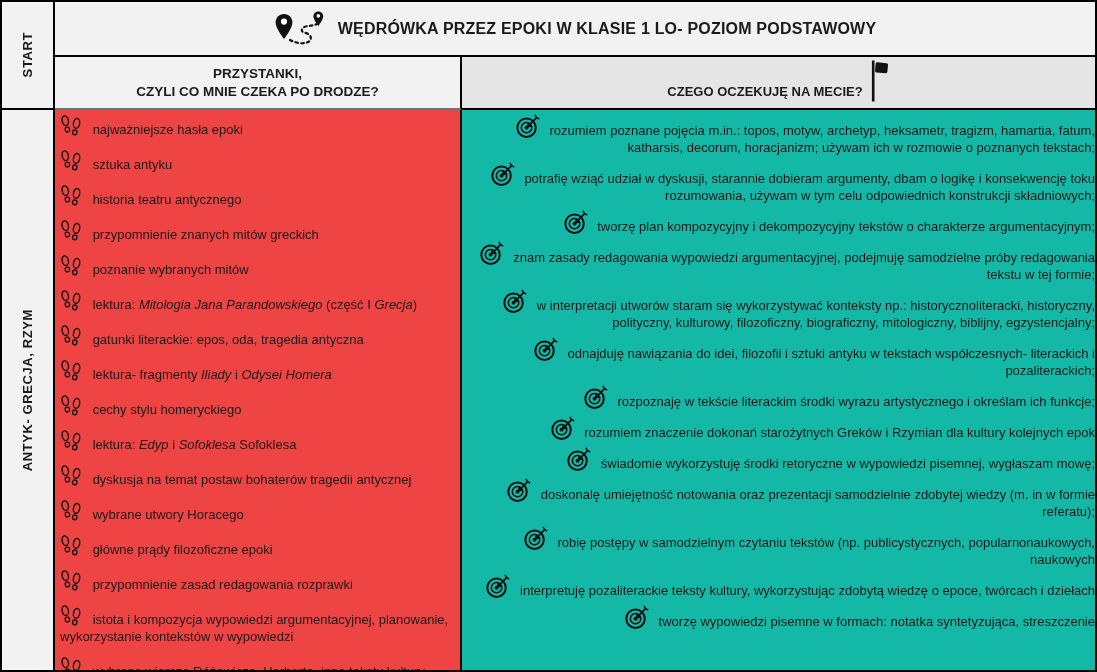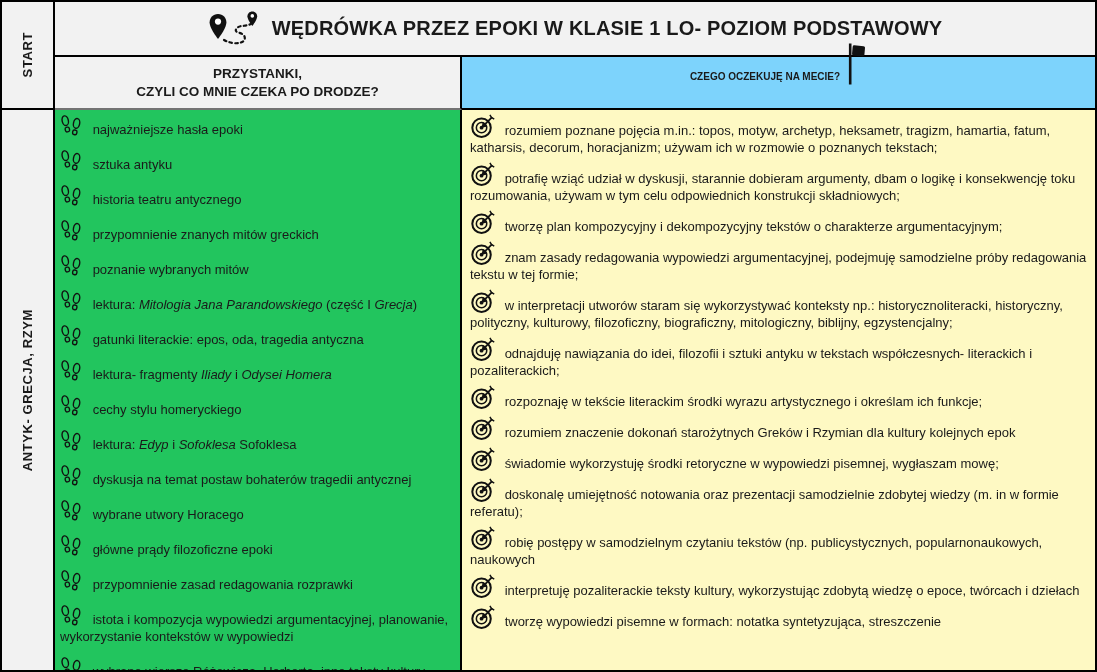--- a/index.html
+++ b/index.html
@@ -25,52 +25,52 @@
   .vtext{
     writing-mode:vertical-rl; transform:rotate(180deg);
     font-weight:bold; font-size:13px; letter-spacing:.6px; white-space:nowrap;
   }
 
   .cell-title{
     grid-column:2/4; grid-row:1;
     background:#f2f2f2; border-bottom:2px solid #000;
     display:flex; align-items:center; justify-content:center; gap:10px;
   }
-  .title-text{ font-weight:bold; font-size:20px; letter-spacing:.2px; }
+  .title-text{ font-weight:bold; font-size:16px; letter-spacing:.2px; }
 
   .cell-hdr-left{
     grid-column:2; grid-row:2;
     background:#f2f2f2;
     border-right:2px solid #000; border-bottom:2px solid #737373;
     display:flex; flex-direction:column; align-items:center; justify-content:center;
     font-weight:bold; font-size:13.5px; line-height:18px; text-align:center;
   }
   .cell-hdr-right{
     grid-column:3; grid-row:2;
-    background:#7dd3fc; border-bottom:2px solid #000;
+    background:#e5e5e5; border-bottom:2px solid #000;
     display:flex; align-items:flex-end; justify-content:center; gap:7px;
-    font-weight:bold; font-size:10px; padding-bottom:26px;
+    font-weight:bold; font-size:13px; padding-bottom:9px;
   }
   .cell-hdr-right .flag-svg{ margin-bottom:-4px; }
 
   .cell-epoch{
     grid-column:1; grid-row:3;
     background:#f2f2f2; border-right:2px solid #000;
     display:flex; align-items:center; justify-content:center;
   }
 
   .cell-stops{
     grid-column:2; grid-row:3;
-    background:#22c55e; border-right:2px solid #000;
+    background:#ef4444; border-right:2px solid #000;
     padding:4px 0 0 5px; overflow:hidden;
   }
   .cell-goals{
     grid-column:3; grid-row:3;
-    background:#fef9c3;
-    padding:4px 0 8px 8px; overflow:hidden;
+    background:#14b8a6;
+    padding:4px 0 8px 8px; overflow:hidden;text-align:right;
   }
 
   .stop{ font-size:13px; line-height:17px; margin-bottom:11px; }
   .stop svg{ vertical-align:bottom; margin-right:7px; }
   .stop i{ }
 
   .goal{ font-size:13px; line-height:17px; margin-bottom:6px; }
   .goal svg{ vertical-align:bottom; margin-right:6px; }
 </style>
 </head>

